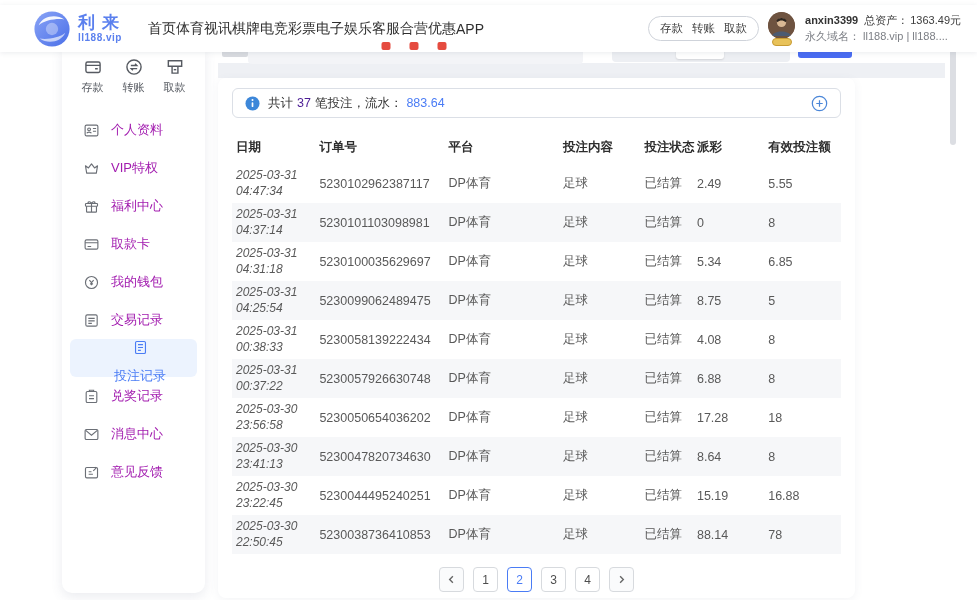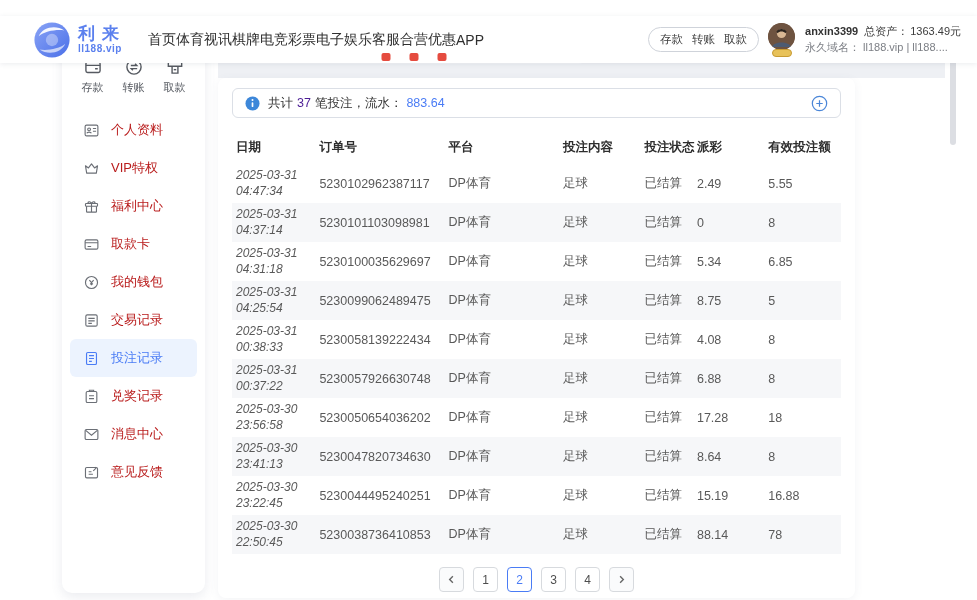--- a/index.html
+++ b/index.html
@@ -5,21 +5,21 @@
   * { margin:0; padding:0; box-sizing:border-box; }
   html,body { width:977px; height:600px; }
   body {
     position:relative; background:#ffffff; overflow:hidden;
     font-family:"Liberation Sans","DejaVu Sans",sans-serif; color:#333;
   }
   svg { display:block; }
 
   
   .navbar {
-    position:absolute; top:16px; left:0; right:0; height:47px; background:#fff;
+    position:absolute; top:5px; left:0; right:0; height:47px; background:#fff;
     display:flex; align-items:center; z-index:10;
     box-shadow:0 1px 5px rgba(60,70,100,.10);
   }
   .brand { margin-left:33px; display:flex; align-items:center; gap:7px; }
   .brand-logo { width:38px; height:38px; }
   .brand-title { font-size:17px; font-weight:700; color:#5b80ee; letter-spacing:7px; line-height:1.05; white-space:nowrap; }
   .brand-domain { font-size:10px; font-weight:700; color:#5b80ee; letter-spacing:.5px; }
   .nav-menu { display:flex; margin-left:22px; }
   .nav-item { position:relative; height:47px; display:flex; align-items:center; font-size:14px; color:#2f2f2f; cursor:pointer; white-space:nowrap; }
   .nav-badge { display:none; position:absolute; left:50%; transform:translateX(-50%); bottom:2px; width:9px; height:8px; background:#e54b3f; border-radius:2px; }
@@ -40,24 +40,24 @@
     position:absolute; left:62px; top:47px; width:143px; height:546px;
     background:#fff; border-radius:0 0 10px 10px;
     box-shadow:0 4px 12px rgba(90,100,130,.12); z-index:5; padding-top:10px;
   }
   .quick-row { display:flex; justify-content:space-around; padding:0 10px; }
   .quick { display:flex; flex-direction:column; align-items:center; gap:3px; cursor:pointer; }
   .quick-icon { width:20px; height:20px; color:#565a61; }
   .quick-icon svg { width:100%; height:100%; }
   .quick-label { font-size:11px; color:#565a61; }
   .side-menu { margin-top:16px; }
-  .side-item { height:38px; display:flex; align-items:center; gap:11px; padding-left:21px; font-size:13px; color:#b91c1c; cursor:pointer; }
+  .side-item { height:38px; display:flex; align-items:center; gap:11px; padding-left:21px; font-size:13px; color:#a21caf; cursor:pointer; }
   .side-icon { width:17px; height:17px; color:#6b6f76; flex:none; }
   .side-icon svg { width:100%; height:100%; }
-  .side-item.active { margin:0 8px; padding-left:13px; background:#ecf3fe; border-radius:6px; color:#4a7cf5; }
+  .side-item.active { margin:0 8px; padding-left:13px; background:#ecf3fe; border-radius:6px; color:#4a7cf5;flex-direction:column; }
   .side-item.active .side-icon { color:#4a7cf5; }
 
   
   .gray-band { position:absolute; left:218px; top:63px; width:727px; height:15px; background:#eef0f4; }
   .f-label-stub { position:absolute; left:222px; top:50px; width:26px; height:7px; background:#b9bdc6; opacity:.55; border-radius:2px; }
   .f-input { position:absolute; left:248px; top:36px; width:335px; height:28px; background:#f3f4f7; border-radius:4px; }
   .f-tabs { position:absolute; left:612px; top:36px; width:178px; height:26px; background:#edeff3; border-radius:4px; }
   .f-chip { position:absolute; left:64px; top:3px; width:48px; height:20px; background:#fff; border-radius:3px; box-shadow:0 1px 2px rgba(0,0,0,.12); }
   .f-dash { position:absolute; top:10px; width:15px; height:6px; background:#8d929c; opacity:.55; border-radius:1px; }
   .f-btn { position:absolute; left:798px; top:32px; width:54px; height:26px; background:#4a6cf3; border-radius:3px; }

